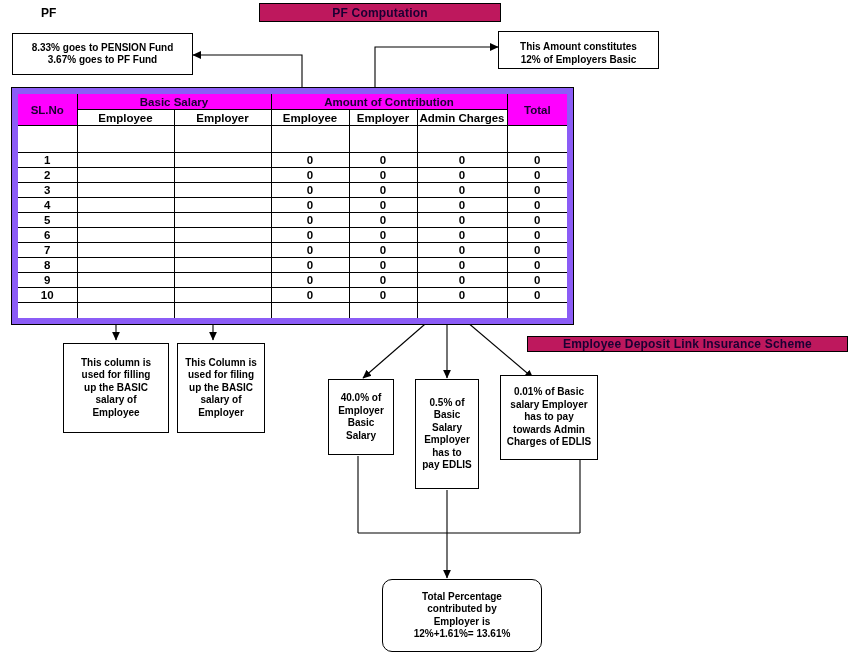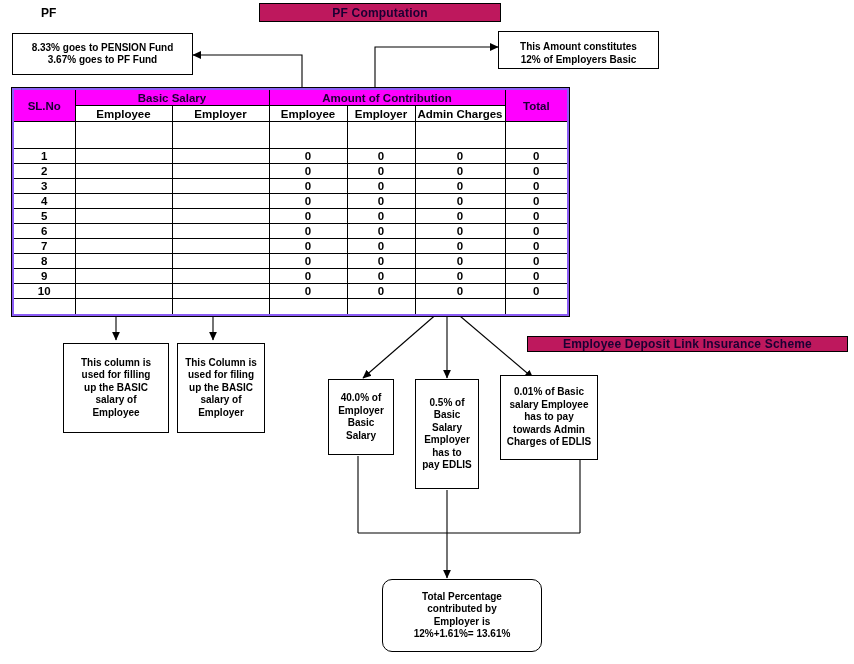--- a/index.html
+++ b/index.html
@@ -28,21 +28,21 @@
     font-size:10px;font-weight:bold;line-height:1.25;
     display:flex;align-items:center;justify-content:center;
     text-align:center;padding:2px 3px;color:#000;
   }
   .note.round{border-radius:10px;}
   .note span{display:block;width:100%;}
 
   
   #pf-table{
     position:absolute;border-collapse:collapse;
-    table-layout:fixed;border:2px solid #8b5cf6;background:#fdba74;
+    table-layout:fixed;border:6px solid #8b5cf6;background:#fdba74;
   }
   #pf-table th,#pf-table td{
     border:1px solid #000;font-size:11.5px;font-weight:bold;
     text-align:center;padding:0;height:14px;color:#000;
   }
   #pf-table th{background:#FF00FF;color:#1a0033;height:15px;}
   #pf-table th.white{background:#fff;color:#000;}
   #pf-table td{background:#fff;}
   #pf-table tr.blank td{height:26px;}
   #pf-table tr.blank-bottom td{height:15px;}
@@ -151,21 +151,21 @@
       <span>Salary</span>
       <span>Employer</span>
       <span>has to</span>
       <span>pay EDLIS</span>
     </span>
   </div>
 
   <div class="abs note" style="left:500px;top:375px;width:98px;height:85px;">
     <span>
       <span>0.01% of Basic</span>
-      <span>salary Employee</span>
+      <span>salary Employer</span>
       <span>has to pay</span>
       <span>towards Admin</span>
       <span>Charges of EDLIS</span>
     </span>
   </div>
 
   <div class="abs note round" style="left:382px;top:579px;width:160px;height:73px;">
     <span>
       <span>Total Percentage</span>
       <span>contributed by</span>

